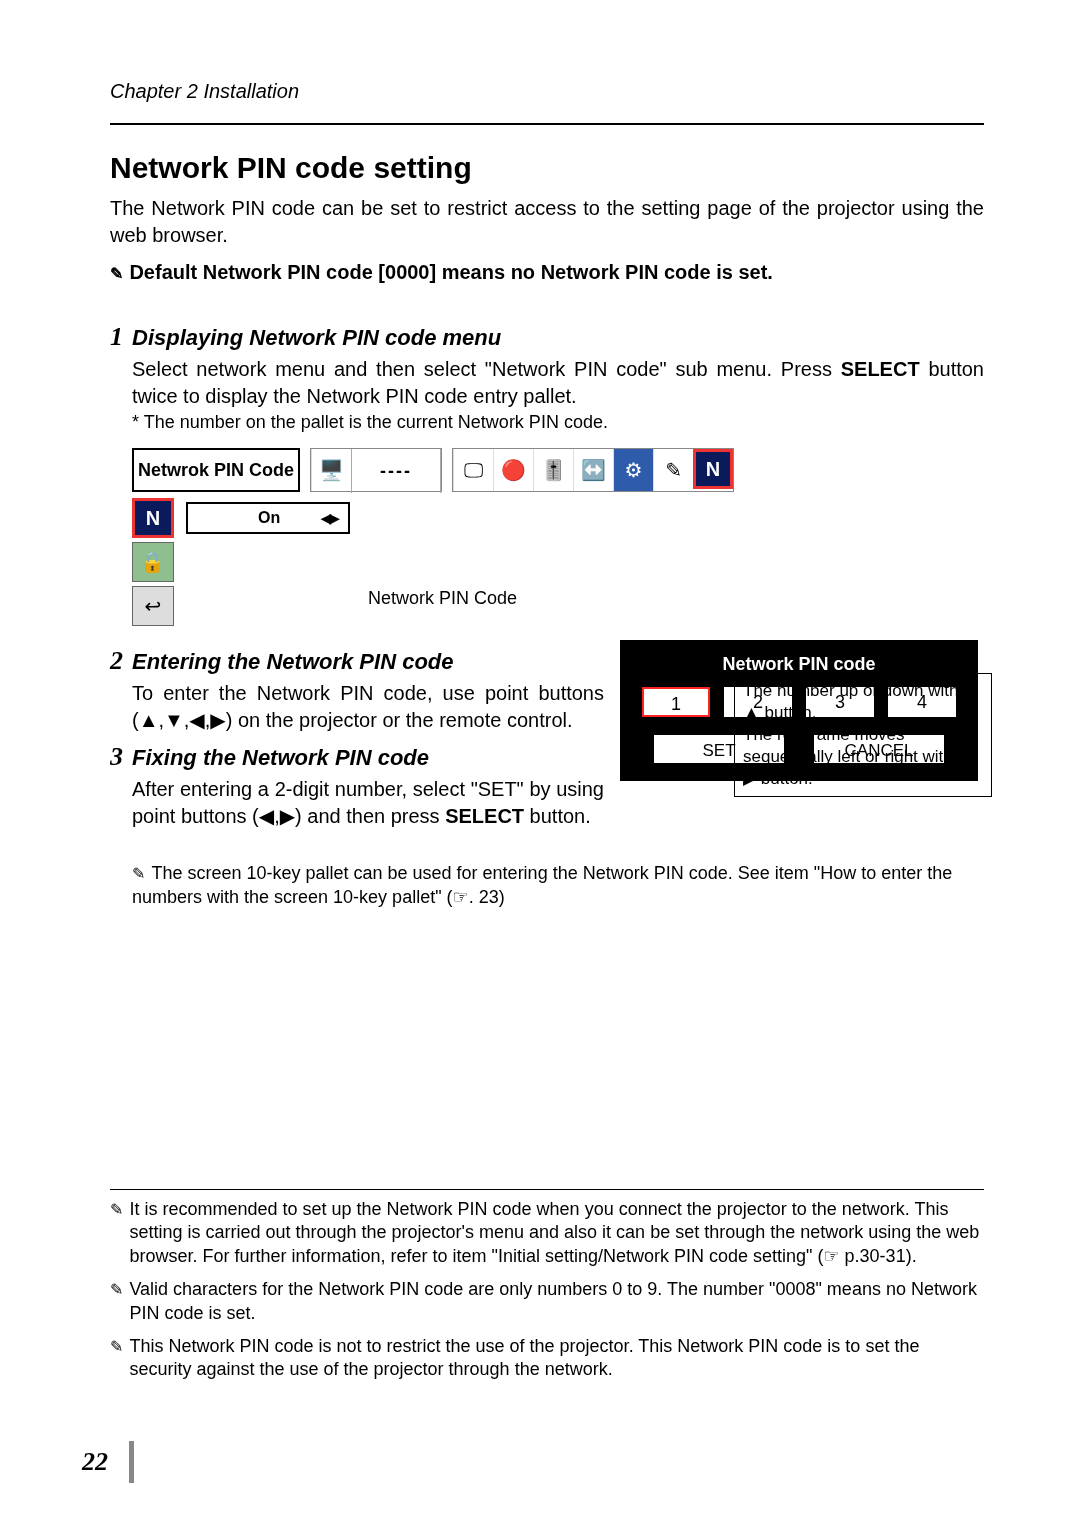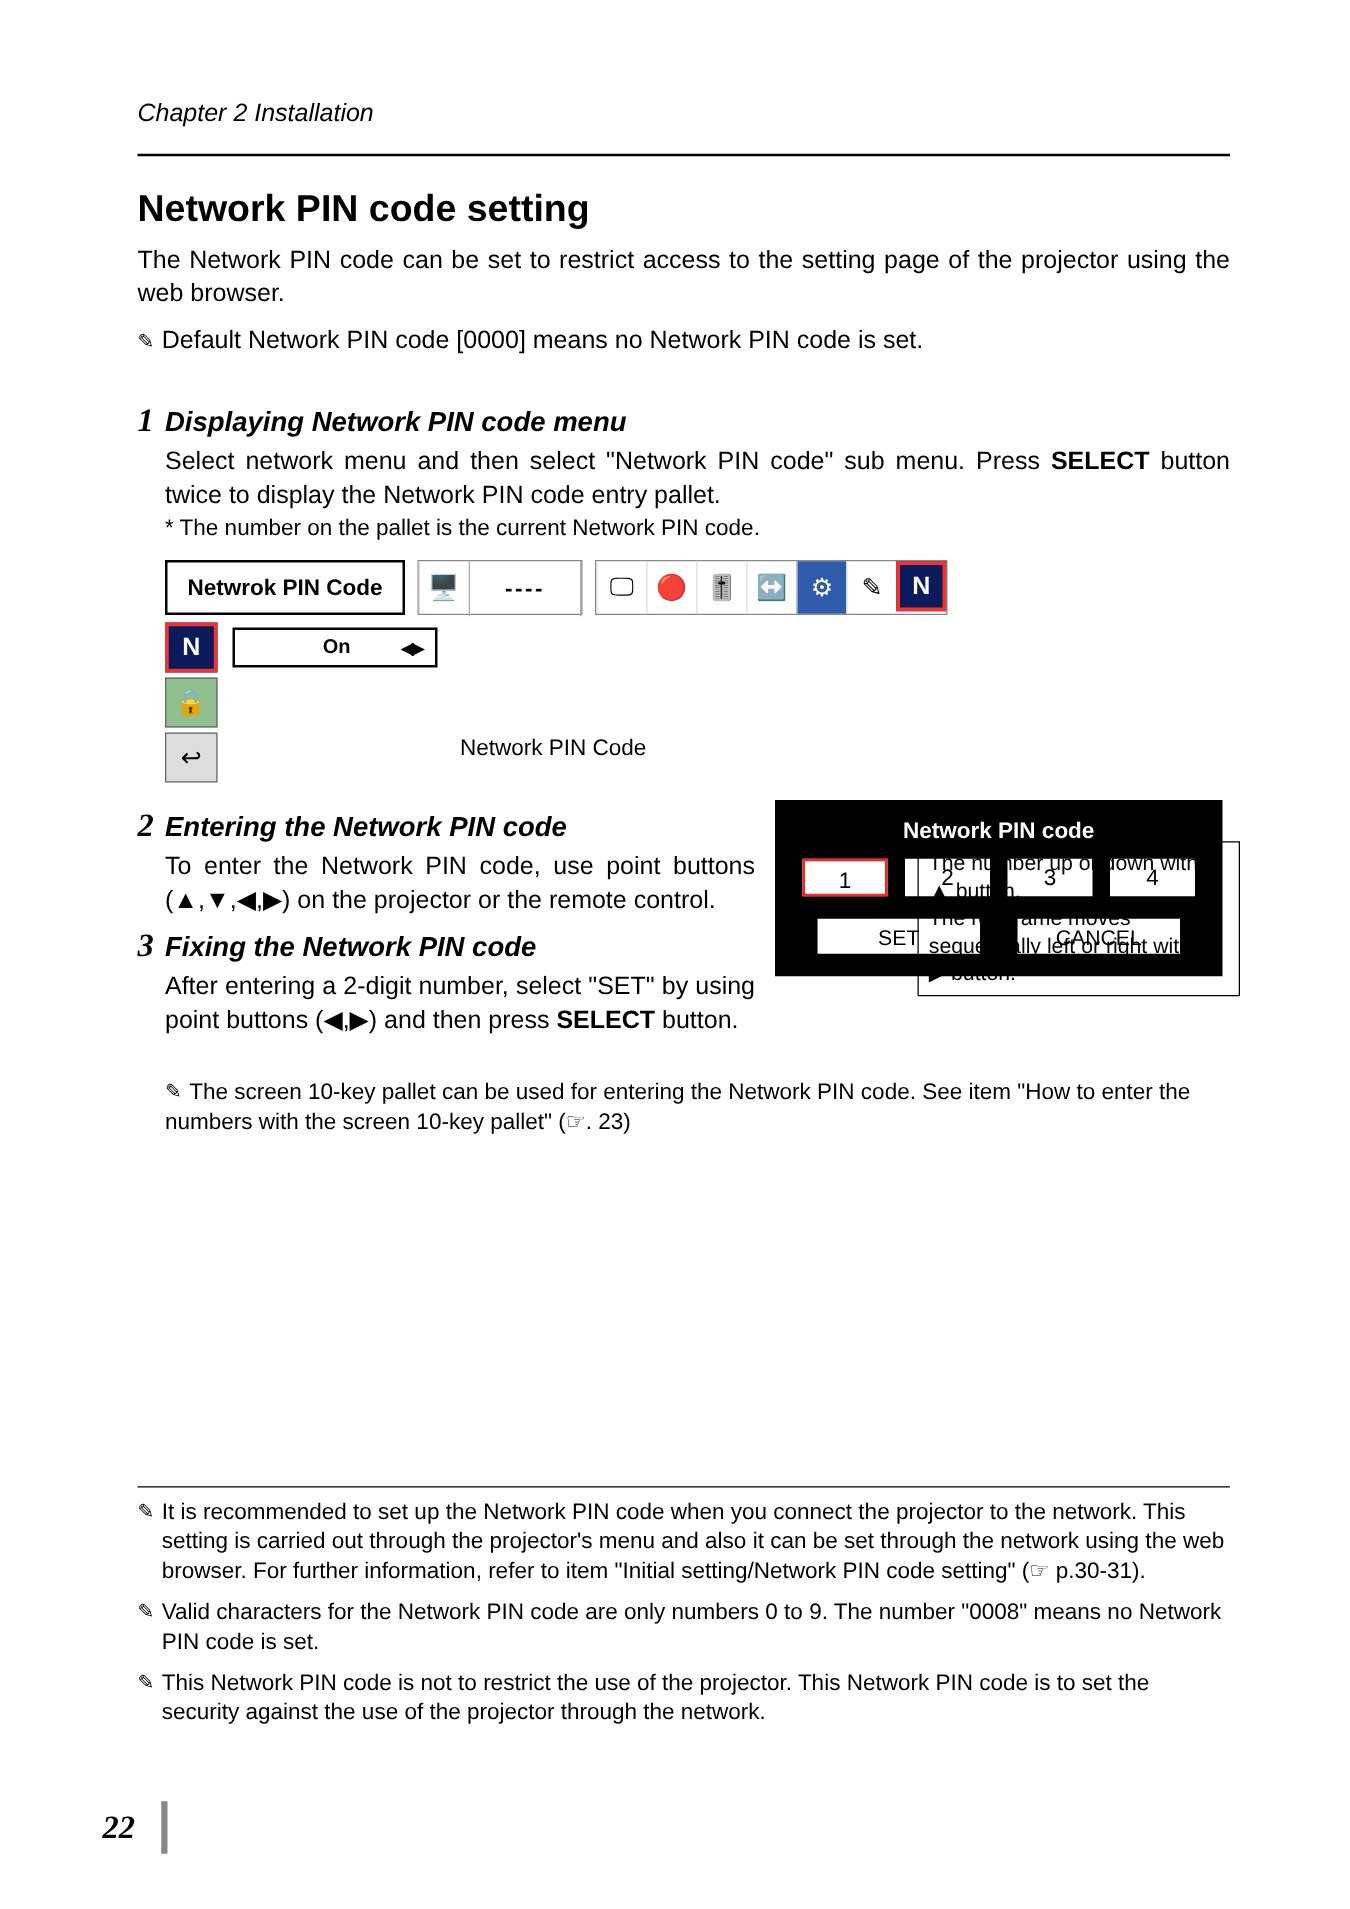--- a/index.html
+++ b/index.html
@@ -28,21 +28,21 @@
     margin-bottom: 10px;
   }
   .intro-text {
     font-size: 20px;
     line-height: 1.35;
     text-align: justify;
     margin-bottom: 12px;
   }
   .default-note {
     font-size: 20px;
-    font-weight: 400;
+    font-weight: 700;
     margin-bottom: 38px;
   }
   .pencil-icon {
     font-size: 16px;
     margin-right: 6px;
     vertical-align: middle;
   }
   .step-row {
     display: flex;
     align-items: baseline;
@@ -79,21 +79,21 @@
     gap: 10px;
   }
   .menu-bar-box {
     border: 2px solid #000;
     background: #fff;
     display: flex;
     align-items: center;
     height: 44px;
   }
   .menu-bar-label {
-    padding: 0 16px;
+    padding: 0 4px;
     font-weight: 700;
     font-size: 18px;
     font-family: Arial, sans-serif;
   }
   .icon-cell {
     width: 40px;
     height: 44px;
     border-left: 1px solid #aaa;
     display: flex;
     align-items: center;

